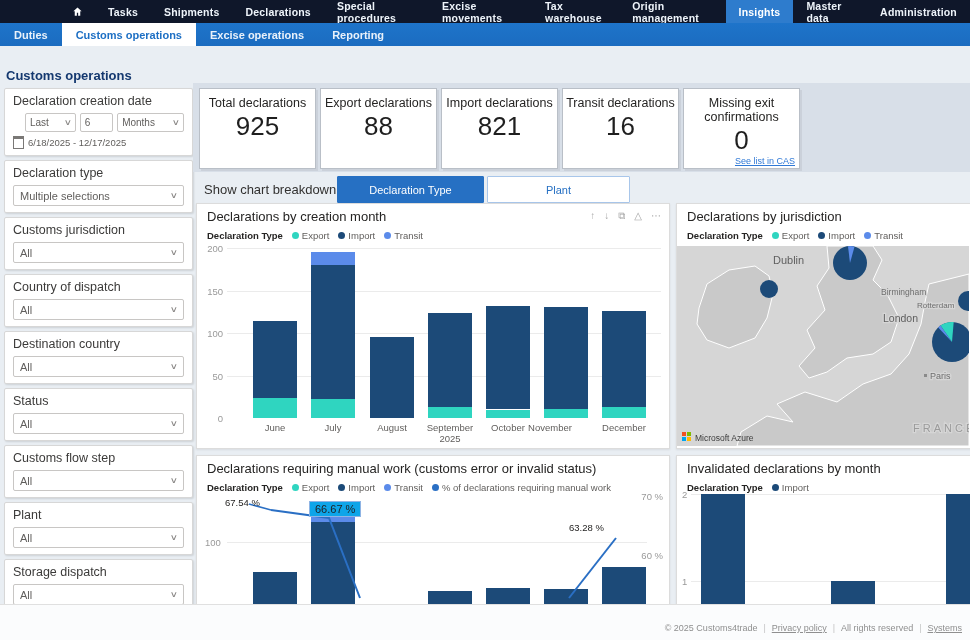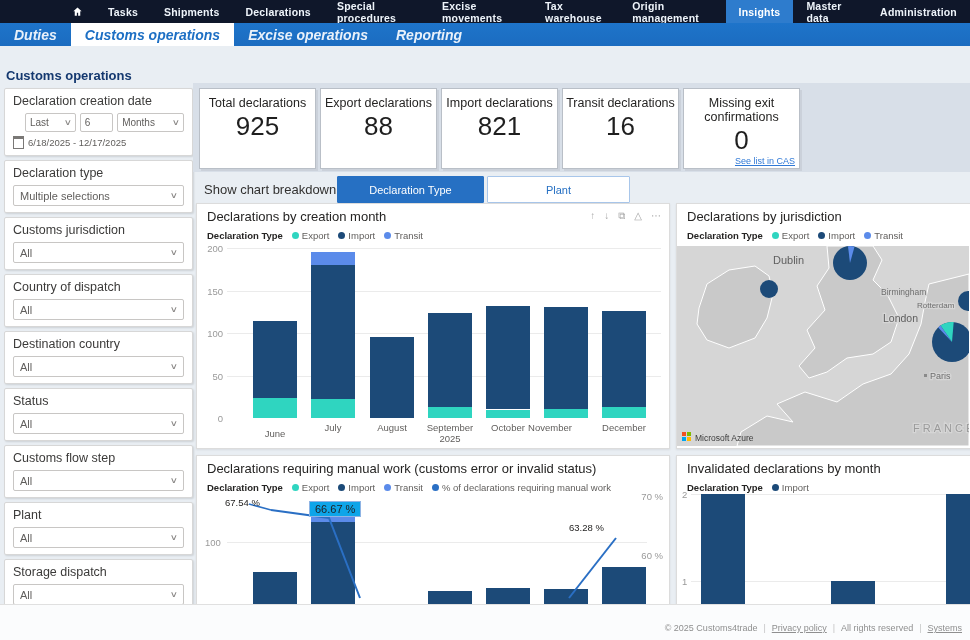--- a/index.html
+++ b/index.html
@@ -7,21 +7,21 @@
   #app{position:relative;width:970px;height:640px;overflow:hidden;background:#e9eef3;}
 
   
   .topnav{position:absolute;left:0;top:0;width:970px;height:23px;background:#0f172a;display:flex;align-items:stretch;}
   .home-btn{display:flex;align-items:center;padding:0 12px;margin-left:60px;}
   #topnav-items{display:flex;align-items:stretch;}
   .nav-item{display:flex;align-items:center;padding:0 13px;font-size:10.5px;font-weight:600;color:#eef4fa;letter-spacing:.2px;cursor:default;}
   .nav-item.active{background:#2e7ccd;color:#fff;}
 
   .subnav{position:absolute;left:0;top:23px;width:970px;height:23px;background:linear-gradient(#1e74ca,#1b6cc0);display:flex;align-items:stretch;}
-  .subnav-item{display:flex;align-items:center;padding:0 14px;font-size:14px;font-weight:600;color:#e9f1fa;font-style:italic;}
+  .subnav-item{display:flex;align-items:center;padding:0 14px;font-size:11px;font-weight:600;color:#e9f1fa;}
   .subnav-item.active{background:#fff;color:#1d6fc4;}
 
   .page-title{position:absolute;left:6px;top:68px;font-size:13px;font-weight:700;color:#14386f;}
 
   
   #filters{position:absolute;left:4px;top:88px;width:189px;}
   .filter-card{background:#fff;border:1px solid #d7d7d7;border-radius:2px;box-shadow:1px 1px 2px rgba(0,0,0,.12);margin-bottom:4px;padding:5px 8px 6px;}
   .filter-title{font-size:12.5px;color:#3b3a39;margin-bottom:5px;}
   .select{height:19px;border:1px solid #c8c6c4;border-radius:2px;background:#fff;display:flex;align-items:center;justify-content:space-between;padding:0 6px;font-size:11px;color:#605e5c;}
   .sel-val{overflow:hidden;white-space:nowrap;}
@@ -271,21 +271,21 @@
         <div class="seg" style="left: 201px; top: 158.95px; height: 11.05px; background: rgb(47, 213, 192);"></div>
         <div class="seg" style="left: 201px; top: 64.6px; height: 94.35px; background: rgb(28, 74, 120);"></div>
         <div class="seg" style="left: 259px; top: 161.5px; height: 8.5px; background: rgb(47, 213, 192);"></div>
         <div class="seg" style="left: 259px; top: 57.8px; height: 103.7px; background: rgb(28, 74, 120);"></div>
         <div class="seg" style="left: 317px; top: 160.65px; height: 9.35px; background: rgb(47, 213, 192);"></div>
         <div class="seg" style="left: 317px; top: 58.65px; height: 102px; background: rgb(28, 74, 120);"></div>
         <div class="seg" style="left: 375px; top: 158.95px; height: 11.05px; background: rgb(47, 213, 192);"></div>
         <div class="seg" style="left: 375px; top: 62.9px; height: 96.05px; background: rgb(28, 74, 120);"></div>
       </div>
     <div id="c1-xlabels" style="position:absolute;left:30px;top:218px;width:434px;">
-        <div class="xlabel" style="left: 13px; top: 0px; margin-top: 6px;">June</div>
+        <div class="xlabel" style="left: 13px; top: 0px;">June</div>
         <div class="xlabel" style="left: 71px; top: 0px;">July</div>
         <div class="xlabel" style="left: 130px; top: 0px;">August</div>
         <div class="xlabel" style="left: 188px; top: 0px;">September</div>
         <div class="xlabel" style="left: 188px; top: 11px;">2025</div>
         <div class="xlabel" style="left: 246px; top: 0px;">October</div>
         <div class="xlabel" style="left: 288px; top: 0px;">November</div>
         <div class="xlabel" style="left: 362px; top: 0px;">December</div>
       </div>
   </div>
 

